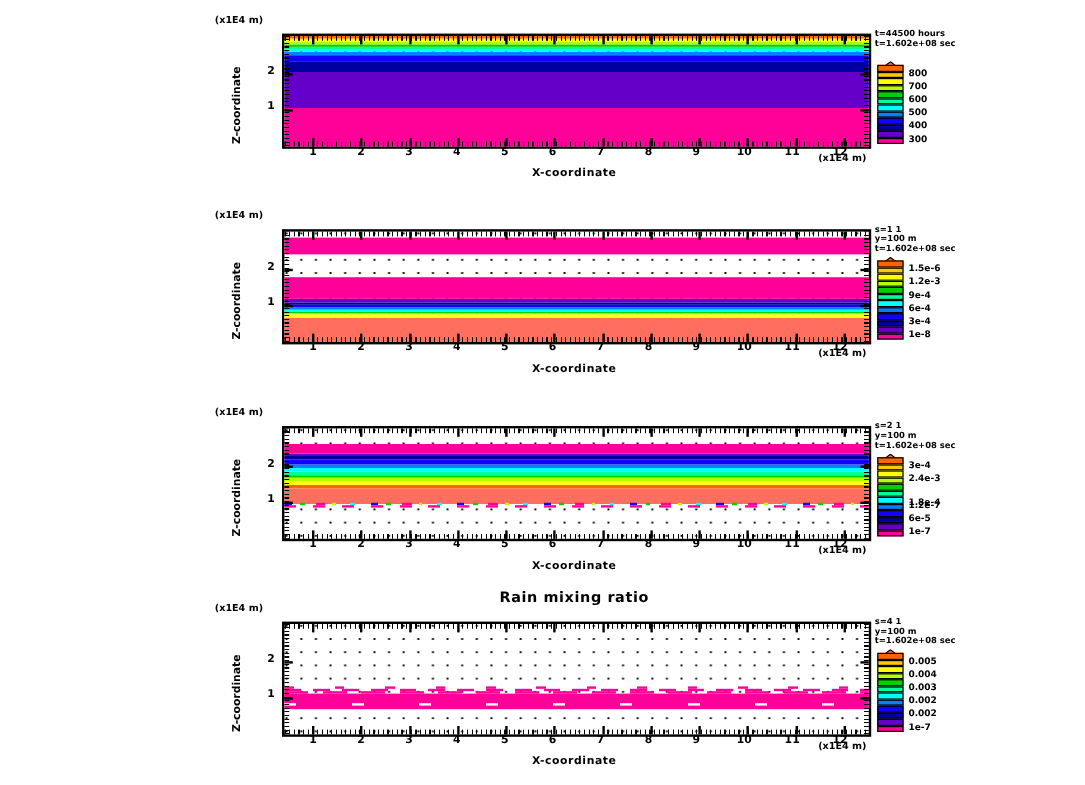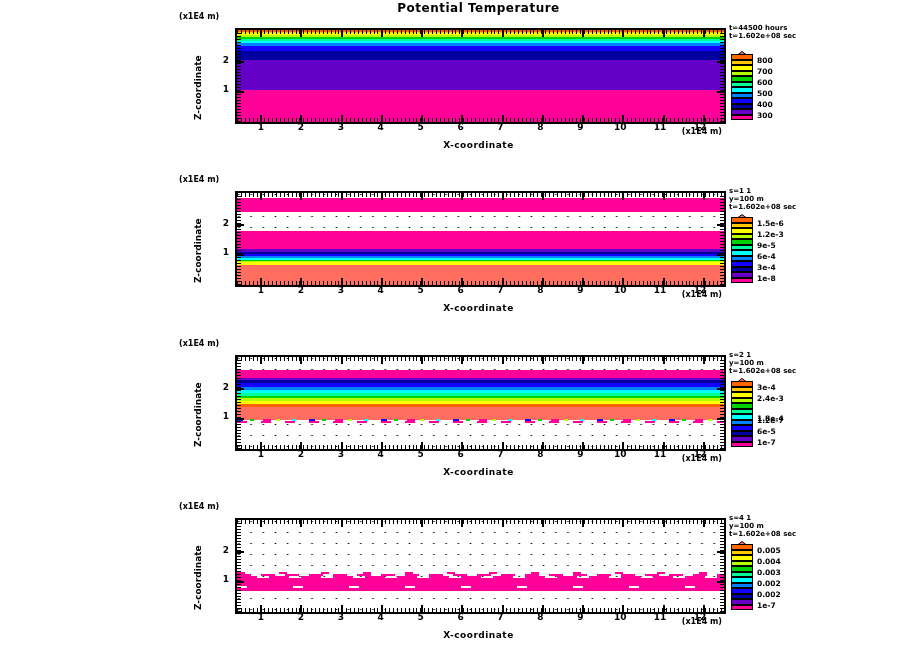--- a/index.html
+++ b/index.html
@@ -35,21 +35,20 @@
   .cbar{position:absolute;left:731px;top:53px;width:22px;}
   .cbox{height:5.5px;border:1px solid #000;box-sizing:border-box;}
   .cbar-tri{position:absolute;left:731px;top:44px;}
   .cbar-label{position:absolute;left:757px;font-size:7.5px;font-weight:bold;white-space:nowrap;}
 </style>
 </head>
 <body>
 
 <div id="plots">
     <div class="panel" style="top: 1px;">
-      <div class="plot-title">Potential Temperature</div>
       <div class="unit-label yunit">(x1E4 m)</div>
       <div class="ylabel">Z-coordinate</div>
       <div class="frame">
         <div class="band" style="bottom: 0%; height: 35.082%; background: rgb(255, 0, 153);"></div>
         <div class="band" style="bottom: 35.082%; height: 32.459%; background: rgb(100, 0, 200);"></div>
         <div class="band" style="bottom: 67.541%; height: 9.5082%; background: rgb(0, 0, 160);"></div>
         <div class="band" style="bottom: 77.0492%; height: 5.57377%; background: rgb(20, 0, 255);"></div>
         <div class="band" style="bottom: 82.623%; height: 3.27869%; background: rgb(0, 130, 255);"></div>
         <div class="band" style="bottom: 85.9016%; height: 2.62295%; background: rgb(0, 255, 255);"></div>
         <div class="band" style="bottom: 88.5246%; height: 1.96721%; background: rgb(0, 255, 150);"></div>
@@ -216,21 +215,21 @@
         <div class="cbox" style="background: rgb(0, 255, 150);"></div>
         <div class="cbox" style="background: rgb(0, 255, 255);"></div>
         <div class="cbox" style="background: rgb(0, 130, 255);"></div>
         <div class="cbox" style="background: rgb(20, 0, 255);"></div>
         <div class="cbox" style="background: rgb(0, 0, 160);"></div>
         <div class="cbox" style="background: rgb(100, 0, 200);"></div>
         <div class="cbox" style="background: rgb(255, 0, 153);"></div>
       </div>
       <div class="cbar-label" style="top: 55px;">1.5e-6</div>
       <div class="cbar-label" style="top: 66px;">1.2e-3</div>
-      <div class="cbar-label" style="top: 77px;">9e-5</div>
+      <div class="cbar-label" style="top: 77px;">9e-4</div>
       <div class="cbar-label" style="top: 88px;">6e-4</div>
       <div class="cbar-label" style="top: 99px;">3e-4</div>
       <div class="cbar-label" style="top: 110px;">1e-8</div>
     </div>
     <div class="panel" style="top: 328px;">
       <div class="unit-label yunit">(x1E4 m)</div>
       <div class="ylabel">Z-coordinate</div>
       <div class="frame">
         <div class="band" style="bottom: 31.1475%; height: 14.7541%; background: rgb(255, 110, 95);"></div>
         <div class="band" style="bottom: 45.9016%; height: 3.27869%; background: rgb(255, 100, 0);"></div>
@@ -318,20 +317,21 @@
         <div class="cbox" style="background: rgb(255, 0, 153);"></div>
       </div>
       <div class="cbar-label" style="top: 55px;">3e-4</div>
       <div class="cbar-label" style="top: 66px;">2.4e-3</div>
       <div class="cbar-label" style="top: 86px;">1.8e-4</div>
       <div class="cbar-label" style="top: 88px;">1.2e-7</div>
       <div class="cbar-label" style="top: 99px;">6e-5</div>
       <div class="cbar-label" style="top: 110px;">1e-7</div>
     </div>
     <div class="panel" style="top: 491px;">
+      <div class="plot-title">Rain mixing ratio</div>
       <div class="unit-label yunit">(x1E4 m)</div>
       <div class="ylabel">Z-coordinate</div>
       <div class="frame">
         <div class="band" style="bottom: 22.9508%; height: 14.0984%; background: rgb(255, 0, 153);"></div>
         <div class="overlay" style="bottom: 37.0492%; height: 2px; background-image: repeating-linear-gradient(90deg, rgb(255, 0, 153) 0px, rgb(255, 0, 153) 20px, transparent 20px, transparent 32px);"></div>
         <div class="overlay" style="bottom: 38.6885%; height: 2px; background-image: repeating-linear-gradient(90deg, rgb(255, 0, 153) 0px, rgb(255, 0, 153) 14px, transparent 14px, transparent 24px);"></div>
         <div class="overlay" style="bottom: 41.6393%; height: 2px; background-image: repeating-linear-gradient(90deg, rgb(255, 0, 153) 0px, rgb(255, 0, 153) 8px, transparent 8px, transparent 42px);"></div>
         <div class="overlay" style="bottom: 26.2295%; height: 2px; background-image: repeating-linear-gradient(90deg, rgb(255, 255, 255) 0px, rgb(255, 255, 255) 10px, transparent 10px, transparent 56px);"></div>
         <div class="ticks tb"></div>
         <div class="ticks tt"></div>

